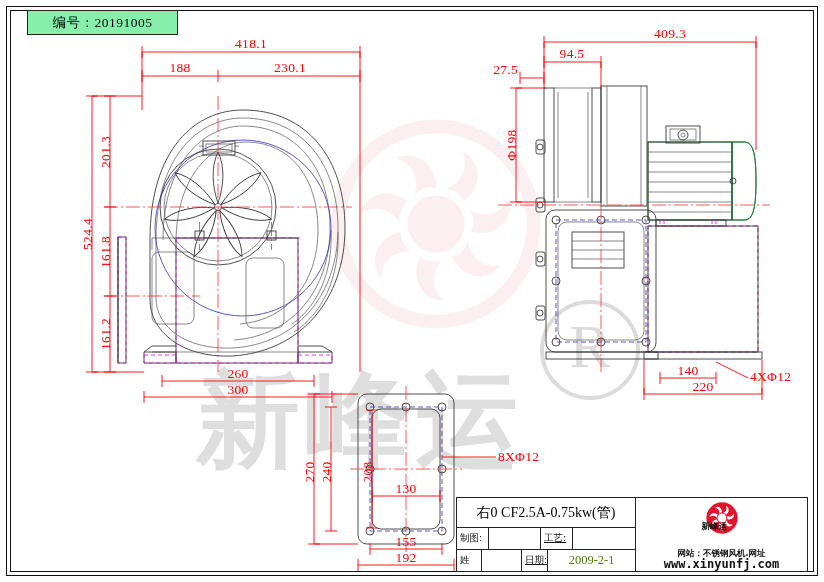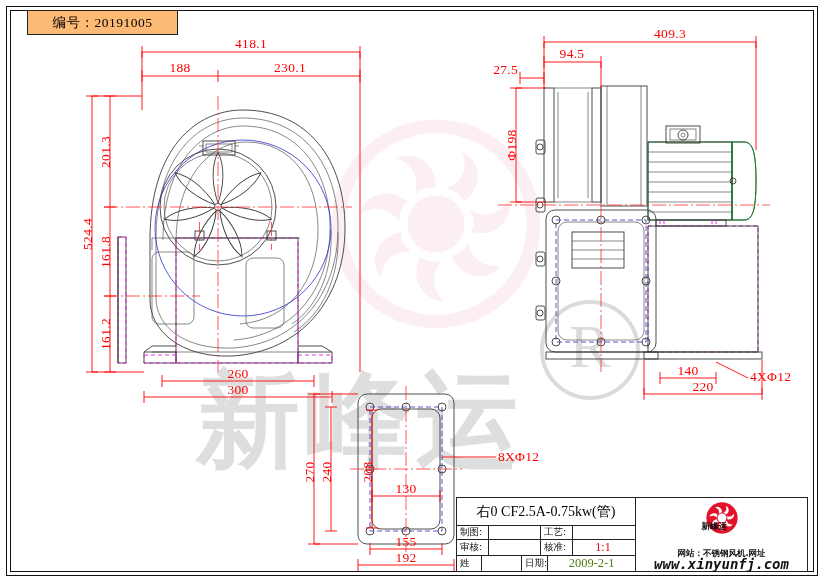--- a/index.html
+++ b/index.html
@@ -7,21 +7,21 @@
        font-family:"Liberation Serif", serif;}
   #sheet{position:relative;width:824px;height:582px;background:#ffffff;}
 
   .frame-outer{position:absolute;left:6px;top:6px;width:812px;height:570px;
                border:1px solid #111;box-sizing:border-box;}
   .frame-inner{position:absolute;left:10px;top:10px;width:804px;height:562px;
                border:1px solid #111;box-sizing:border-box;}
 
   
   .numblock{position:absolute;left:27px;top:10px;width:151px;height:25px;
-            border:1px solid #222;box-sizing:border-box;background:#fdba74;
+            border:1px solid #222;box-sizing:border-box;background:#86efac;
             display:flex;align-items:center;justify-content:center;
             font-size:13.5px;color:#000;letter-spacing:.5px;white-space:nowrap;}
 
   
   .wm-logo{position:absolute;left:330px;top:118px;width:212px;height:212px;
            opacity:.30;pointer-events:none;}
   .wm-text{position:absolute;left:196px;top:360px;width:420px;height:120px;
            font-family:"DejaVu Sans", sans-serif;font-weight:700;font-size:104px;
            color:#d9d9d9;letter-spacing:6px;white-space:nowrap;line-height:120px;
            opacity:.85;pointer-events:none;}
@@ -51,37 +51,37 @@
             justify-content:center;font-size:14px;white-space:nowrap;color:#000;}
   .tb-grid{flex:1;display:flex;flex-direction:column;}
   .tb-row{flex:1;display:flex;border-bottom:1px solid #222;}
   .tb-row:last-child{border-bottom:none;}
   .tb-c{display:flex;align-items:center;padding-left:3px;font-size:9.5px;
         font-family:"DejaVu Sans",sans-serif;color:#111;white-space:nowrap;
         border-right:1px solid #222;box-sizing:border-box;}
   .tb-c.last{border-right:none;}
   .c-lab{width:32px;}
   .c-val{width:52px;}
-  .c-lab2{width:32px;}
+  .c-lab2{width:32px;text-decoration:underline;}
   .c-val2{width:60px;justify-content:center;padding-left:0;}
   .red{color:#e30000;font-family:"Liberation Serif",serif;font-size:12px;}
   .c-date{width:116px;justify-content:center;padding-left:0;
           font-family:"Liberation Serif",serif;font-size:12.5px;color:#4d7c0f;}
 
   .tb-right{flex:1;display:flex;flex-direction:column;align-items:center;
             justify-content:center;padding-top:2px;}
   .brand{display:flex;align-items:center;gap:6px;}
   .brandmark{position:relative;width:36px;height:34px;}
   .brandsub{position:absolute;left:-2px;top:20px;font-size:8.5px;font-weight:700;
             color:#111;font-family:"DejaVu Sans",sans-serif;white-space:nowrap;}
   .brandname{font-family:"DejaVu Sans",sans-serif;font-weight:700;font-size:25px;
              color:#1a1a1a;letter-spacing:1px;white-space:nowrap;}
   .brandfoot{margin-top:13px;text-align:center;font-family:"DejaVu Sans",sans-serif;
              font-size:8.5px;font-weight:700;color:#111;line-height:11px;white-space:nowrap;}
-  .brandurl{font-family:"DejaVu Sans Mono",monospace;font-size:14px;font-weight:700;font-style:italic;}
+  .brandurl{font-family:"DejaVu Sans Mono",monospace;font-size:12px;font-weight:700;}
 </style>
 </head>
 <body>
 
 <div id="sheet">
 
   <div class="frame-outer"></div>
   <div class="frame-inner"></div>
 
   <svg class="wm-logo" viewBox="0 0 200 200">
@@ -433,26 +433,20 @@
       <div class="tb-model">右0 CF2.5A-0.75kw(管)</div>
       <div class="tb-grid">
 
         <div class="tb-row">
           <div class="tb-c c-lab">制图:</div>
           <div class="tb-c c-val"></div>
           <div class="tb-c c-lab2">工艺:</div>
           <div class="tb-c c-val2 last"></div>
         </div>
 
-        <div class="tb-row">
-          <div class="tb-c c-lab">审核:</div>
-          <div class="tb-c c-val"></div>
-          <div class="tb-c c-lab2">核准:</div>
-          <div class="tb-c c-val2 last red">1:1</div>
-        </div>
 
         <div class="tb-row">
           <div class="tb-c c-lab">姓</div>
           <div class="tb-c c-val"></div>
           <div class="tb-c c-lab2">日期:</div>
           <div class="tb-c c-date last">2009-2-1</div>
         </div>
 
       </div>
     </div>

